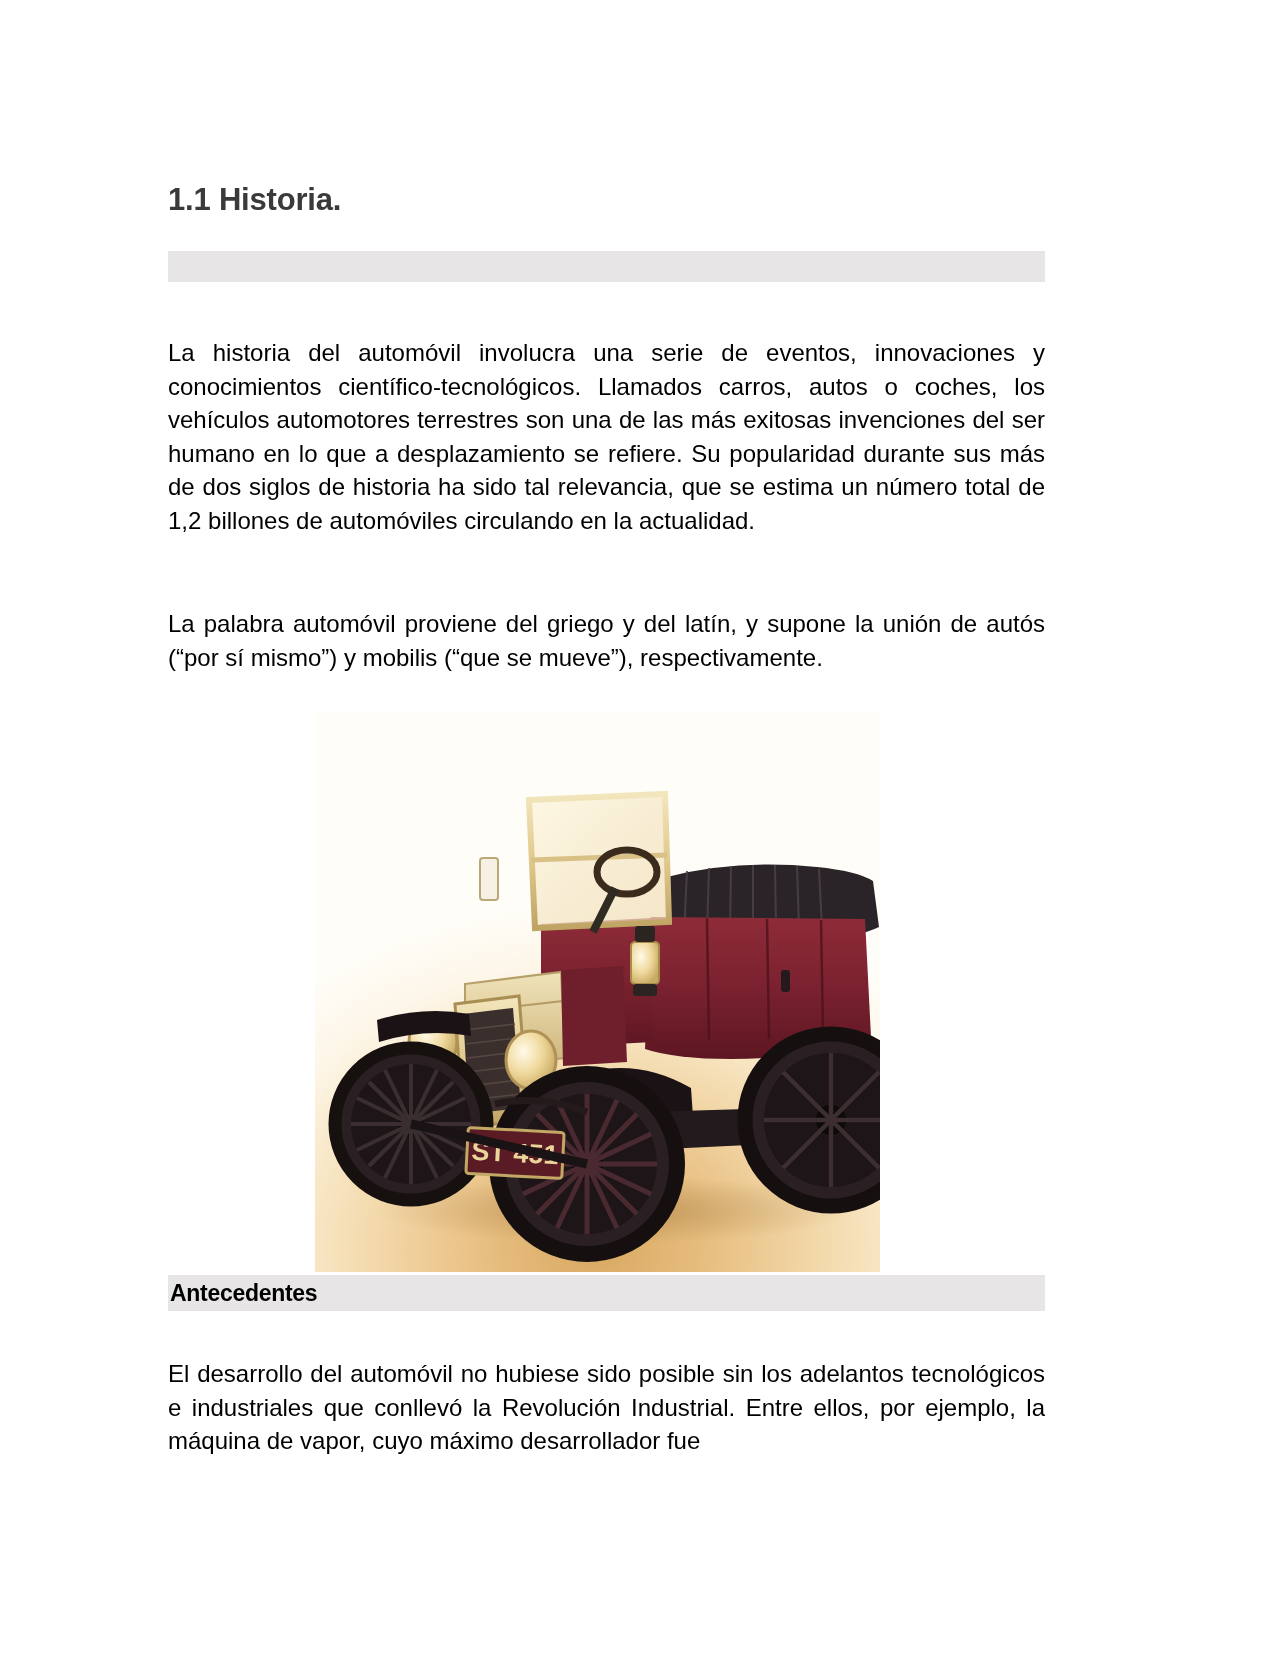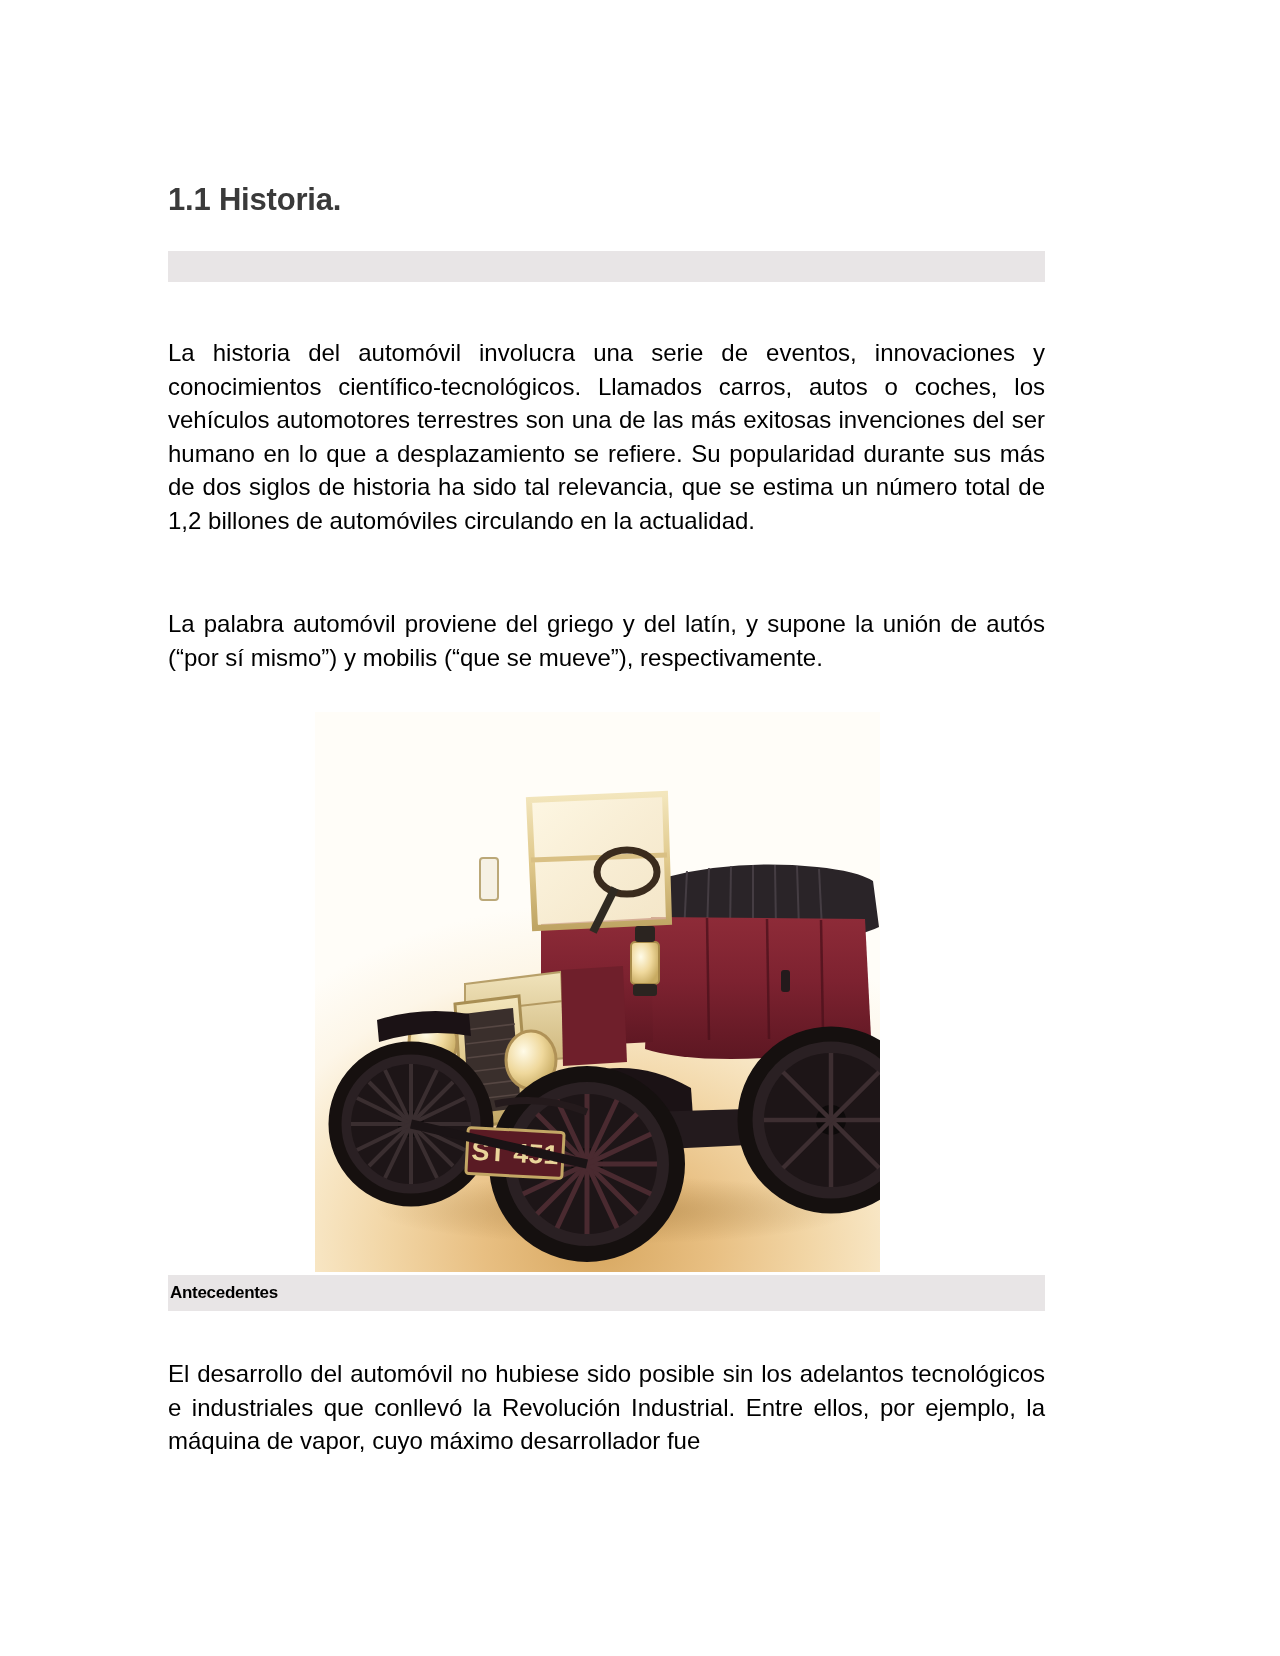--- a/index.html
+++ b/index.html
@@ -61,21 +61,21 @@
 
   .band-sub {
     top: 1227px;
     height: 36px;
     background: #e8e5e6;
   }
   .sub-label {
     position: absolute;
     left: 2px;
     top: 1228px;
-    font-size: 17px;
+    font-size: 23px;
     line-height: 34px;
     font-weight: bold;
     color: #000000;
     font-stretch: condensed;
     letter-spacing: -0.3px;
     white-space: nowrap;
   }
 
   
   .para {

